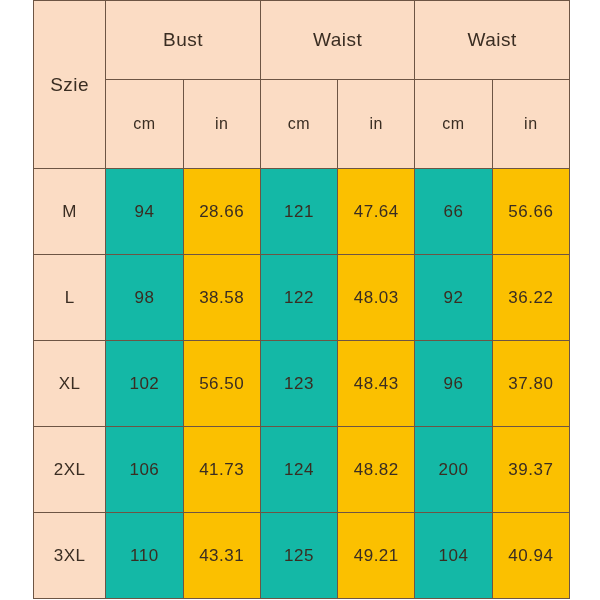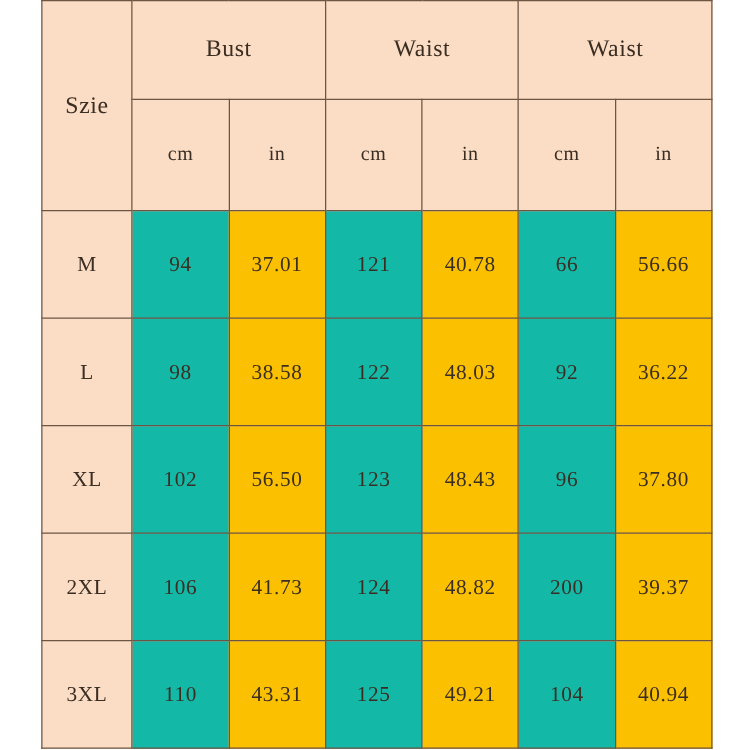--- a/index.html
+++ b/index.html
@@ -37,21 +37,21 @@
 
   .size-table td,
   .size-table th {
     border: 1px solid #6d5544;
     padding: 0;
     margin: 16px;
     text-align: center;
     vertical-align: middle;
     font-weight: normal;
     color: #3a2d22;
-    font-family: Liberation Serif, serif;
+    font-family: Liberation Sans, sans-serif;
     letter-spacing: 0.5px;
   }
 
   
   .col-size  { width: 72px; }
   .col-data  { width: 77px; }
 
   
   .cell-size-head {
     background: #fbdcc4;
@@ -117,23 +117,23 @@
         <th class="cell-unit-head">in</th>
         <th class="cell-unit-head">cm</th>
         <th class="cell-unit-head">in</th>
       </tr>
     </thead>
 
     <tbody>
       <tr>
         <td class="cell-size">M</td>
         <td class="cell-cm">94</td>
-        <td class="cell-in">37.01</td>
+        <td class="cell-in">28.66</td>
         <td class="cell-cm">121</td>
-        <td class="cell-in">40.78</td>
+        <td class="cell-in">47.64</td>
         <td class="cell-cm">66</td>
         <td class="cell-in">56.66</td>
       </tr>
       <tr>
         <td class="cell-size">L</td>
         <td class="cell-cm">98</td>
         <td class="cell-in">38.58</td>
         <td class="cell-cm">122</td>
         <td class="cell-in">48.03</td>
         <td class="cell-cm">92</td>

